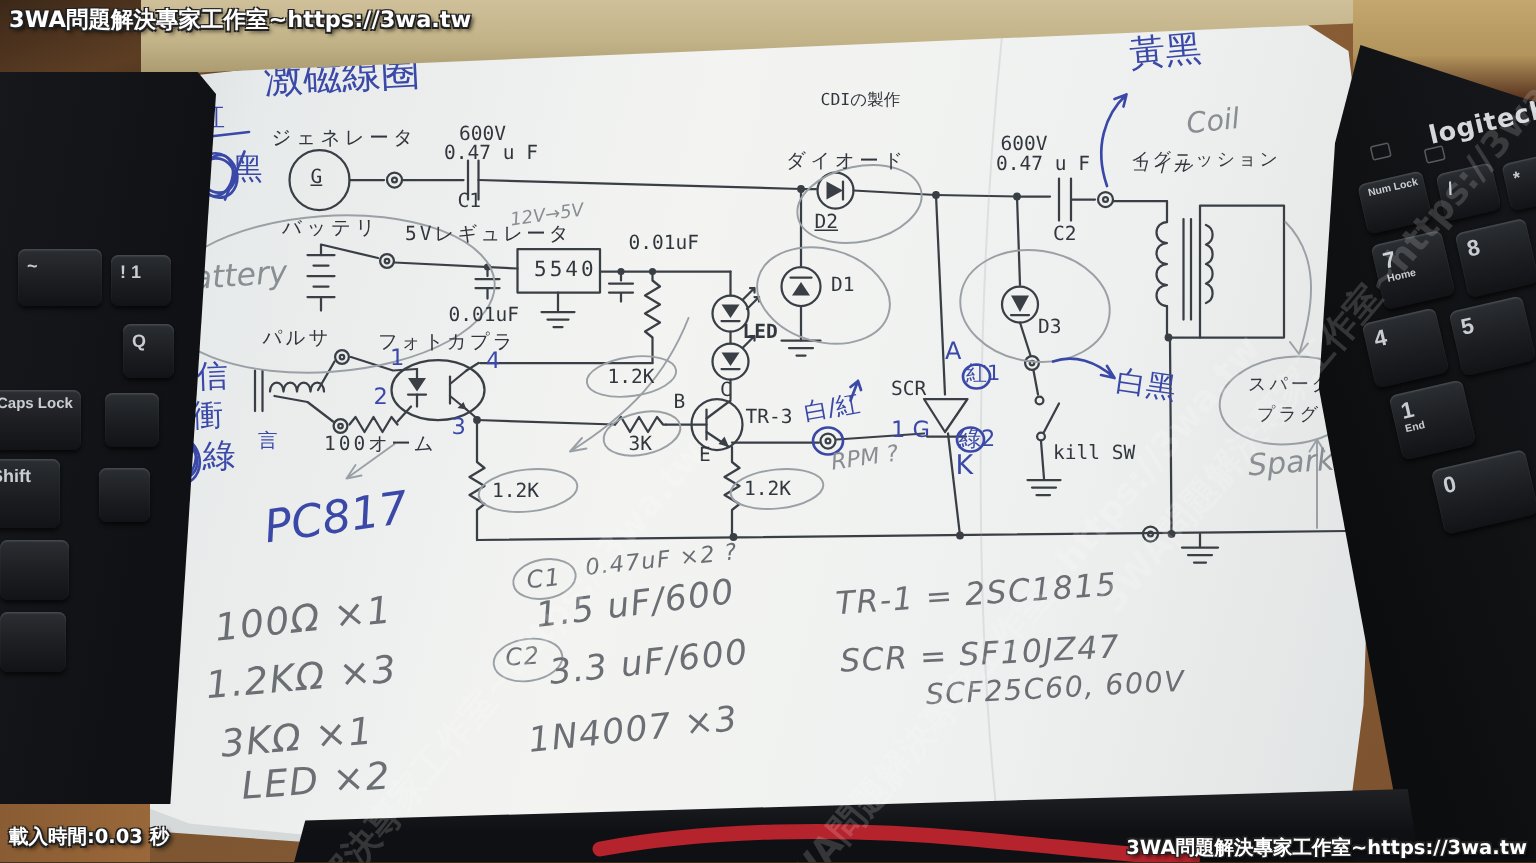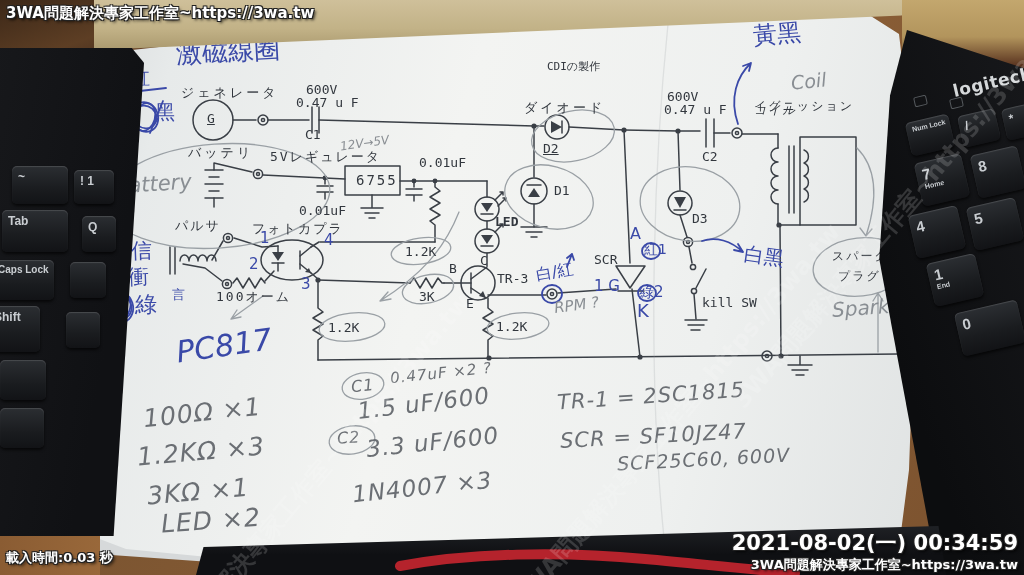--- a/index.html
+++ b/index.html
@@ -256,21 +256,21 @@
     <div class="lbl" style="left:207px;top:112px;font-size:13px;text-decoration:underline;">G</div>
     <div class="lbl" style="left:306px;top:83px;font-size:13px;">600V</div>
     <div class="lbl" style="left:296px;top:96px;font-size:13px;">0.47 u F</div>
     <div class="lbl" style="left:305px;top:128px;font-size:13px;">C1</div>
     <div class="lbl" style="left:547px;top:61px;font-size:11px;">CDIの製作</div>
     <div class="lbl" style="left:524px;top:101px;font-size:13px;letter-spacing:3px;">ダイオード</div>
     <div class="lbl" style="left:543px;top:142px;font-size:13px;text-decoration:underline;">D2</div>
     <div class="lbl" style="left:554px;top:184px;font-size:13px;">D1</div>
     <div class="lbl" style="left:188px;top:146px;font-size:13px;letter-spacing:3px;">バッテリ</div>
     <div class="lbl" style="left:270px;top:150px;font-size:13px;letter-spacing:2px;">5Vレギュレータ</div>
-    <div class="lbl" style="left:356px;top:173px;font-size:14px;letter-spacing:2px;">6755</div>
+    <div class="lbl" style="left:356px;top:173px;font-size:14px;letter-spacing:2px;">5540</div>
     <div class="lbl" style="left:299px;top:204px;font-size:13px;">0.01uF</div>
     <div class="lbl" style="left:419px;top:156px;font-size:13px;">0.01uF</div>
     <div class="lbl" style="left:175px;top:219px;font-size:13px;letter-spacing:2px;">パルサ</div>
     <div class="lbl" style="left:252px;top:222px;font-size:13px;letter-spacing:2px;">フォトカプラ</div>
     <div class="lbl" style="left:216px;top:290px;font-size:13px;letter-spacing:2px;">100オーム</div>
     <div class="lbl" style="left:405px;top:245px;font-size:13px;">1.2K</div>
     <div class="lbl" style="left:419px;top:290px;font-size:13px;">3K</div>
     <div class="lbl" style="left:496px;top:320px;font-size:13px;">1.2K</div>
     <div class="lbl" style="left:328px;top:321px;font-size:13px;">1.2K</div>
     <div class="lbl" style="left:495px;top:215px;font-size:13px;font-weight:bold;">LED</div>
@@ -332,21 +332,20 @@
   </div>
 
   <div class="abs z2" id="shelf"></div>
   <div class="abs z2" id="wood-tl"></div>
   <div class="abs z2" id="shelf-tr"></div>
   <div class="abs z2" id="wood-bl"></div>
 
   <div class="abs z2" id="kb-left">
     <div class="key" style="left:20px;top:118px;width:56px;height:38px;"><span>~</span></div>
     <div class="key" style="left:82px;top:122px;width:40px;height:34px;"><span>! 1</span></div>
-    <div class="key" style="left:10px;top:162px;width:66px;height:42px;"><span>Tab</span></div>
     <div class="key" style="left:90px;top:168px;width:34px;height:36px;"><span>Q</span></div>
     <div class="key" style="left:0px;top:212px;width:62px;height:40px;font-size:10px;"><span>Caps Lock</span></div>
     <div class="key" style="left:78px;top:214px;width:36px;height:36px;"></div>
     <div class="key" style="left:-4px;top:258px;width:52px;height:46px;"><span>Shift</span></div>
     <div class="key" style="left:74px;top:264px;width:34px;height:36px;"></div>
     <div class="key" style="left:8px;top:312px;width:46px;height:40px;"></div>
     <div class="key" style="left:8px;top:360px;width:44px;height:40px;"></div>
   </div>
 
   <div class="abs z2" id="kb-right">
@@ -368,15 +367,14 @@
   <svg class="abs z2" style="left:0;top:0;" width="1024" height="575" viewBox="0 0 1024 575" pointer-events="none">
     <path d="M400,566 C470,553 560,551 645,559 C700,564 745,569 795,573" stroke="#b5232c" stroke-width="10" fill="none" stroke-linecap="round"></path>
   </svg>
 
   <div class="wm-diag z3" style="left:60px;top:470px;">3WA問題解決專家工作室~https://3wa.tw</div>
   <div class="wm-diag z3" style="left:430px;top:400px;">3WA問題解決專家工作室~https://3wa.tw</div>
   <div class="wm-diag z3" style="left:650px;top:200px;">3WA問題解決專家工作室~https://3wa.tw</div>
 
   <div class="wm z4" style="left:6px;top:4px;font-size:15px;">3WA問題解決專家工作室~https://3wa.tw</div>
   <div class="wm z4" style="left:6px;top:549px;font-size:13px;">載入時間:0.03 秒</div>
-  <div class="wm z4" style="right:6px;top:529px;font-size:21px;">2021-08-02(一) 00:34:59</div>
   <div class="wm z4" style="right:6px;top:556px;font-size:13px;">3WA問題解決專家工作室~https://3wa.tw</div>
 </div>
 
 </body></html>

